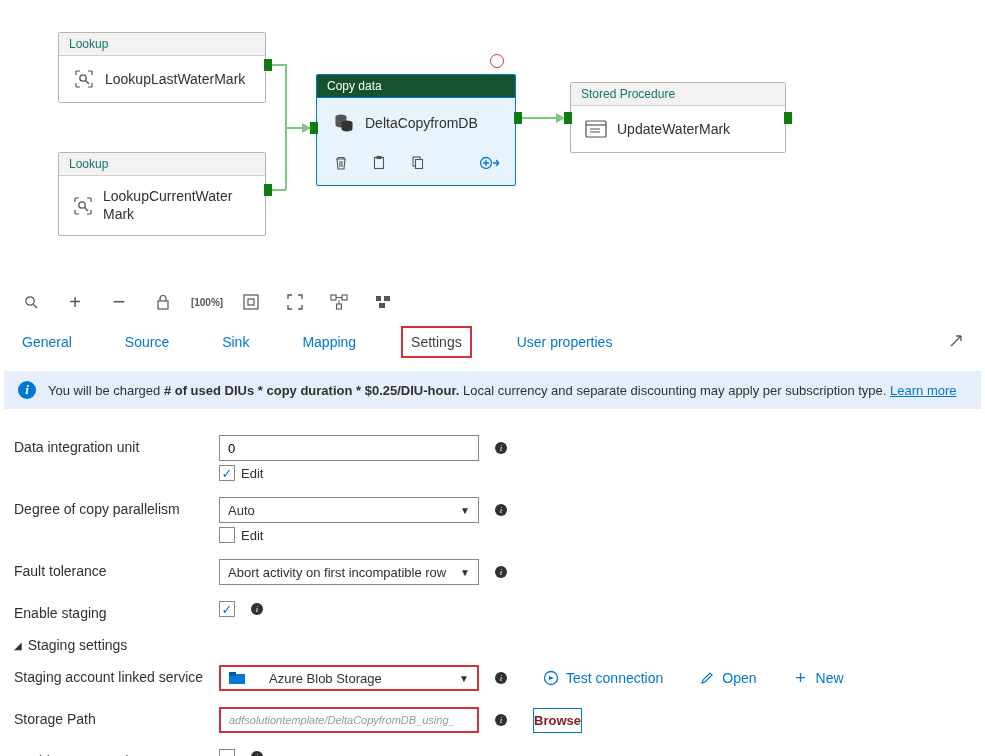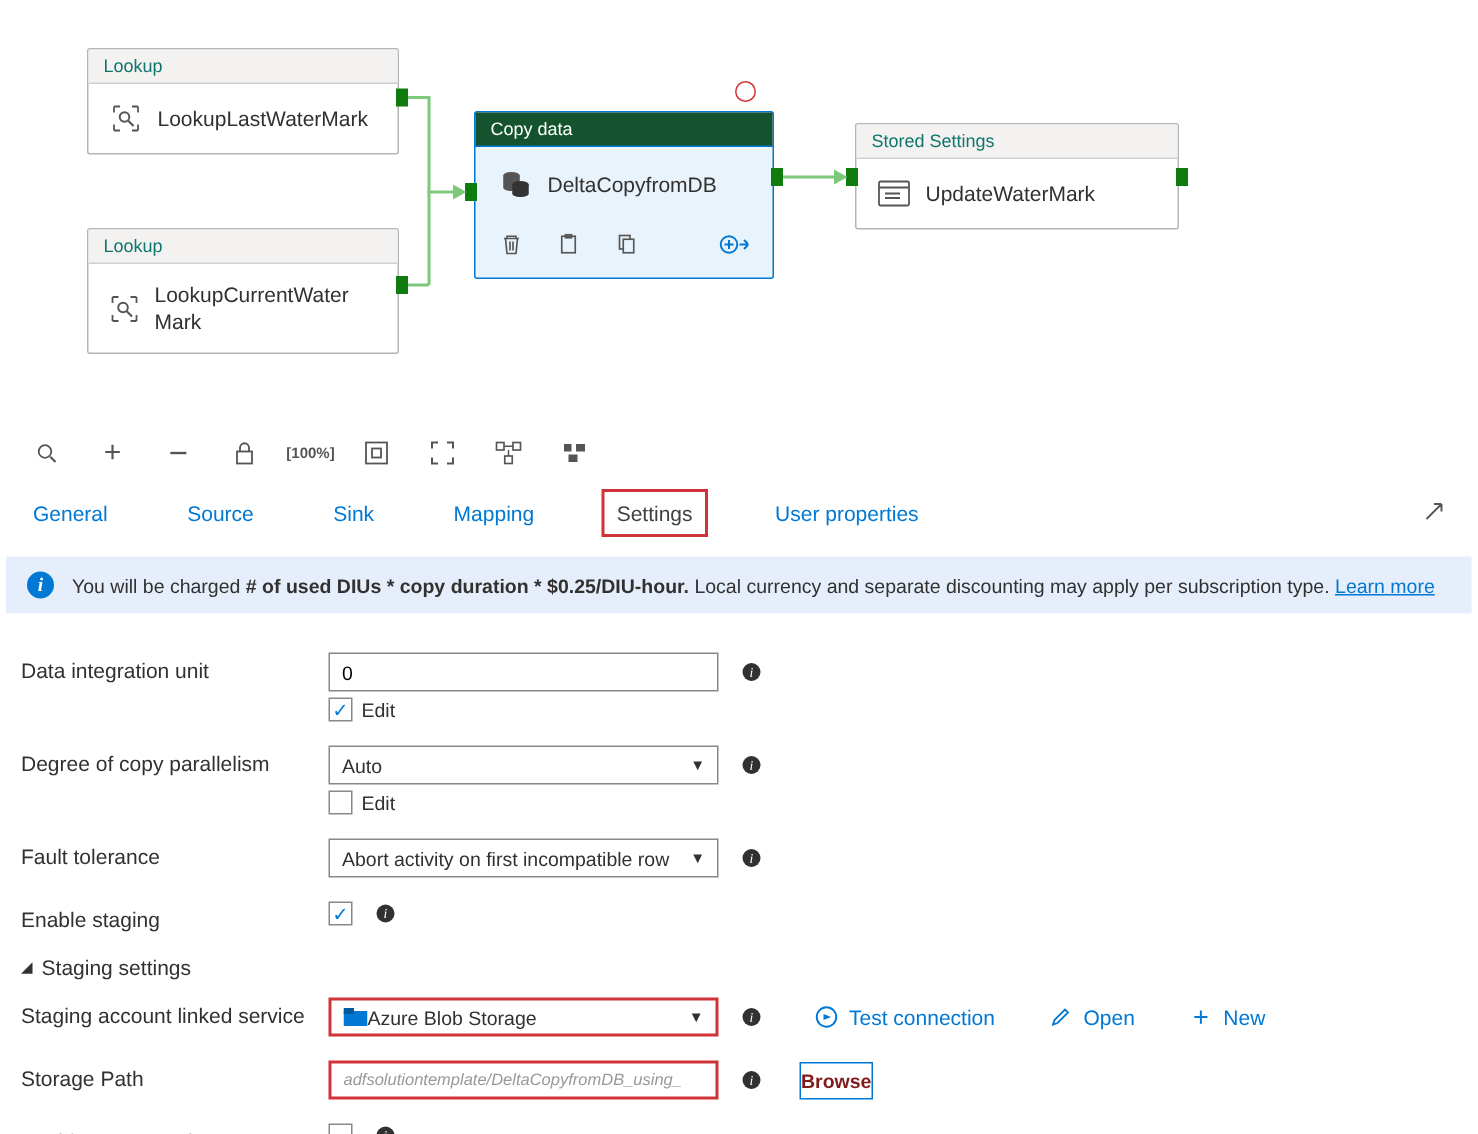--- a/index.html
+++ b/index.html
@@ -298,21 +298,21 @@
             <circle cx="7" cy="9" r="5.5" stroke="#0078d4" stroke-width="1.3" fill="none"></circle>
             <path d="M7 6v6M4 9h6" stroke="#0078d4" stroke-width="1.3"></path>
             <path d="M14 9h5M17 6l3 3-3 3" stroke="#0078d4" stroke-width="1.3" fill="none"></path>
           </svg></span>
     </div>
   </div>
   <div class="port" style="left:310px;top:122px;"></div>
   <div class="port" style="left:514px;top:112px;"></div>
 
   <div class="node" style="left:570px;top:82px;width:216px;">
-    <div class="node-header">Stored Settings</div>
+    <div class="node-header">Stored Procedure</div>
     <div class="node-body">
       <span class="node-icon">
         <svg width="22" height="20" viewBox="0 0 22 20">
             <rect x="1" y="2" width="20" height="16" rx="1" stroke="#555" stroke-width="1.2" fill="none"></rect>
             <path d="M1 6h20" stroke="#555" stroke-width="1.2"></path>
             <path d="M5 10h10M5 13h10" stroke="#555" stroke-width="1.2"></path>
           </svg>
       </span>
       <span>UpdateWaterMark</span>
     </div>
@@ -450,21 +450,21 @@
 
   <div class="section-toggle">
     <span class="tri">◢</span>
     <span>Staging settings</span>
   </div>
 
   <div class="row">
     <div class="label">Staging account linked service</div>
     <div class="controls-h">
       <div class="select red-box">
-        <span style="display:flex;align-items:center;gap:0;">
+        <span style="display:flex;align-items:center;gap:24px;">
           <svg width="16" height="12" viewBox="0 0 16 12">
               <rect x="0" y="2" width="16" height="10" fill="#0078d4"></rect>
               <rect x="0" y="0" width="7" height="4" fill="#005a9e"></rect>
             </svg>
           <span>Azure Blob Storage</span>
         </span>
         <span class="caret">▼</span>
       </div>
       <span class="info-dot">i</span>
       <span style="width:16px;"></span>

